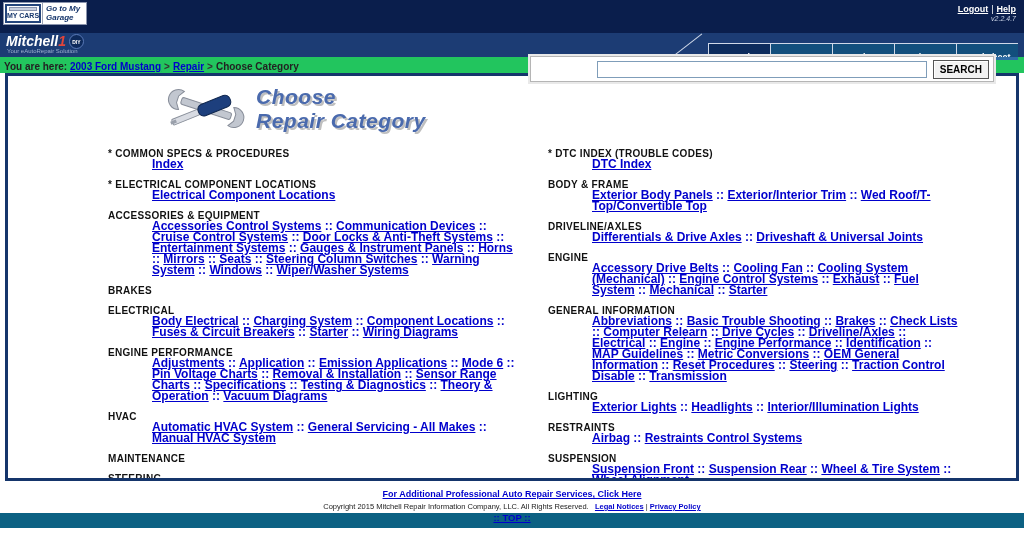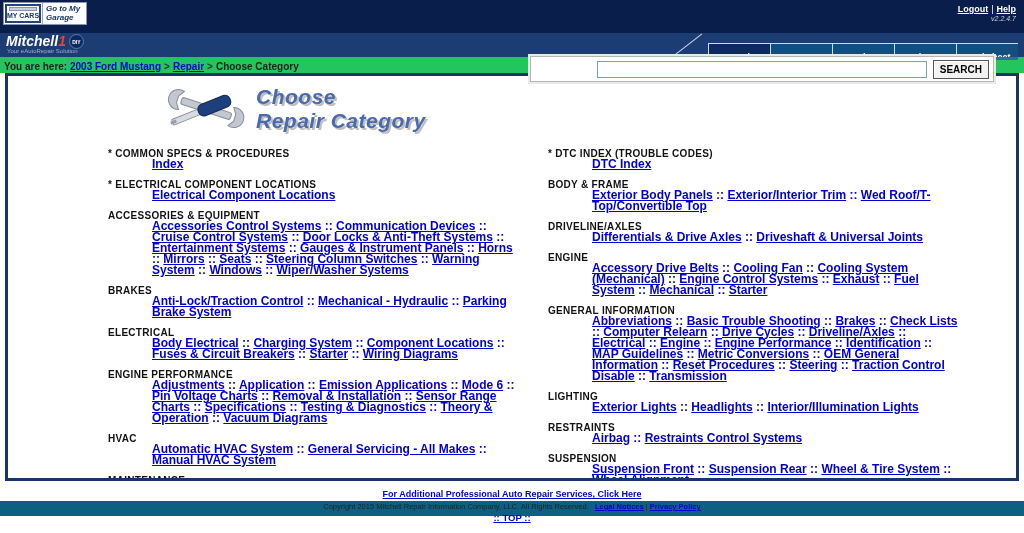--- a/index.html
+++ b/index.html
@@ -65,21 +65,21 @@
   .col { width: 412px; }
   .col.right { margin-left: 28px; }
   .section { margin-bottom: 9px; }
   .sec-title { font-size: 10px; font-weight: bold; color: #111; letter-spacing: 0.3px;
     line-height: 11px; white-space: nowrap; }
   .sec-links { font-size: 12px; line-height: 11px; margin-left: 44px; }
   .cat-link { color: var(--link, #0000cc); text-decoration: underline; font-weight: bold; cursor: pointer; }
   .sep { color: var(--link, #0000cc); font-weight: bold; }
 
   
-  .footer-white { text-align: center; padding-top: 2px; background: #fff; height: 20px; }
+  .footer-white { text-align: center; padding-top: 2px; background: #fff; height: 32px; }
   .footer-link { font-size: 9px; font-weight: bold; color: var(--link, #0000cc);
     text-decoration: underline; cursor: pointer; }
   .footer-copy { font-size: 7.5px; color: #222; margin-top: 1px; }
   .footer-copy a { color: var(--link, #0000cc); font-weight: bold; text-decoration: underline; cursor: pointer; }
   .footer-top { font-size: 9.5px; font-weight: bold; margin-top: 1px; }
   .footer-top a { color: var(--link, #0000cc); text-decoration: underline; cursor: pointer; }
   .footer-teal { height: 15px; background: var(--footer_bar, #0c6183); }
 </style>
 </head>
 <body>
@@ -158,21 +158,20 @@
         <div class="section">
           <div class="sec-title">* ELECTRICAL COMPONENT LOCATIONS</div>
           <div class="sec-links"><a class="cat-link">Electrical Component Locations</a></div>
         </div>
         <div class="section">
           <div class="sec-title">ACCESSORIES &amp; EQUIPMENT</div>
           <div class="sec-links"><a class="cat-link">Accessories Control Systems</a><span class="sep"> :: </span><a class="cat-link">Communication Devices</a><span class="sep"> :: </span><a class="cat-link">Cruise Control Systems</a><span class="sep"> :: </span><a class="cat-link">Door Locks &amp; Anti-Theft Systems</a><span class="sep"> :: </span><a class="cat-link">Entertainment Systems</a><span class="sep"> :: </span><a class="cat-link">Gauges &amp; Instrument Panels</a><span class="sep"> :: </span><a class="cat-link">Horns</a><span class="sep"> :: </span><a class="cat-link">Mirrors</a><span class="sep"> :: </span><a class="cat-link">Seats</a><span class="sep"> :: </span><a class="cat-link">Steering Column Switches</a><span class="sep"> :: </span><a class="cat-link">Warning System</a><span class="sep"> :: </span><a class="cat-link">Windows</a><span class="sep"> :: </span><a class="cat-link">Wiper/Washer Systems</a></div>
         </div>
         <div class="section">
           <div class="sec-title">BRAKES</div>
-          <div class="sec-links"><a class="cat-link">Anti-Lock/Traction Control</a><span class="sep"> :: </span><a class="cat-link">Mechanical - Hydraulic</a><span class="sep"> :: </span><a class="cat-link">Parking Brake System</a></div>
         </div>
         <div class="section">
           <div class="sec-title">ELECTRICAL</div>
           <div class="sec-links"><a class="cat-link">Body Electrical</a><span class="sep"> :: </span><a class="cat-link">Charging System</a><span class="sep"> :: </span><a class="cat-link">Component Locations</a><span class="sep"> :: </span><a class="cat-link">Fuses &amp; Circuit Breakers</a><span class="sep"> :: </span><a class="cat-link">Starter</a><span class="sep"> :: </span><a class="cat-link">Wiring Diagrams</a></div>
         </div>
         <div class="section">
           <div class="sec-title">ENGINE PERFORMANCE</div>
           <div class="sec-links"><a class="cat-link">Adjustments</a><span class="sep"> :: </span><a class="cat-link">Application</a><span class="sep"> :: </span><a class="cat-link">Emission Applications</a><span class="sep"> :: </span><a class="cat-link">Mode 6</a><span class="sep"> :: </span><a class="cat-link">Pin Voltage Charts</a><span class="sep"> :: </span><a class="cat-link">Removal &amp; Installation</a><span class="sep"> :: </span><a class="cat-link">Sensor Range Charts</a><span class="sep"> :: </span><a class="cat-link">Specifications</a><span class="sep"> :: </span><a class="cat-link">Testing &amp; Diagnostics</a><span class="sep"> :: </span><a class="cat-link">Theory &amp; Operation</a><span class="sep"> :: </span><a class="cat-link">Vacuum Diagrams</a></div>
         </div>
         <div class="section">

